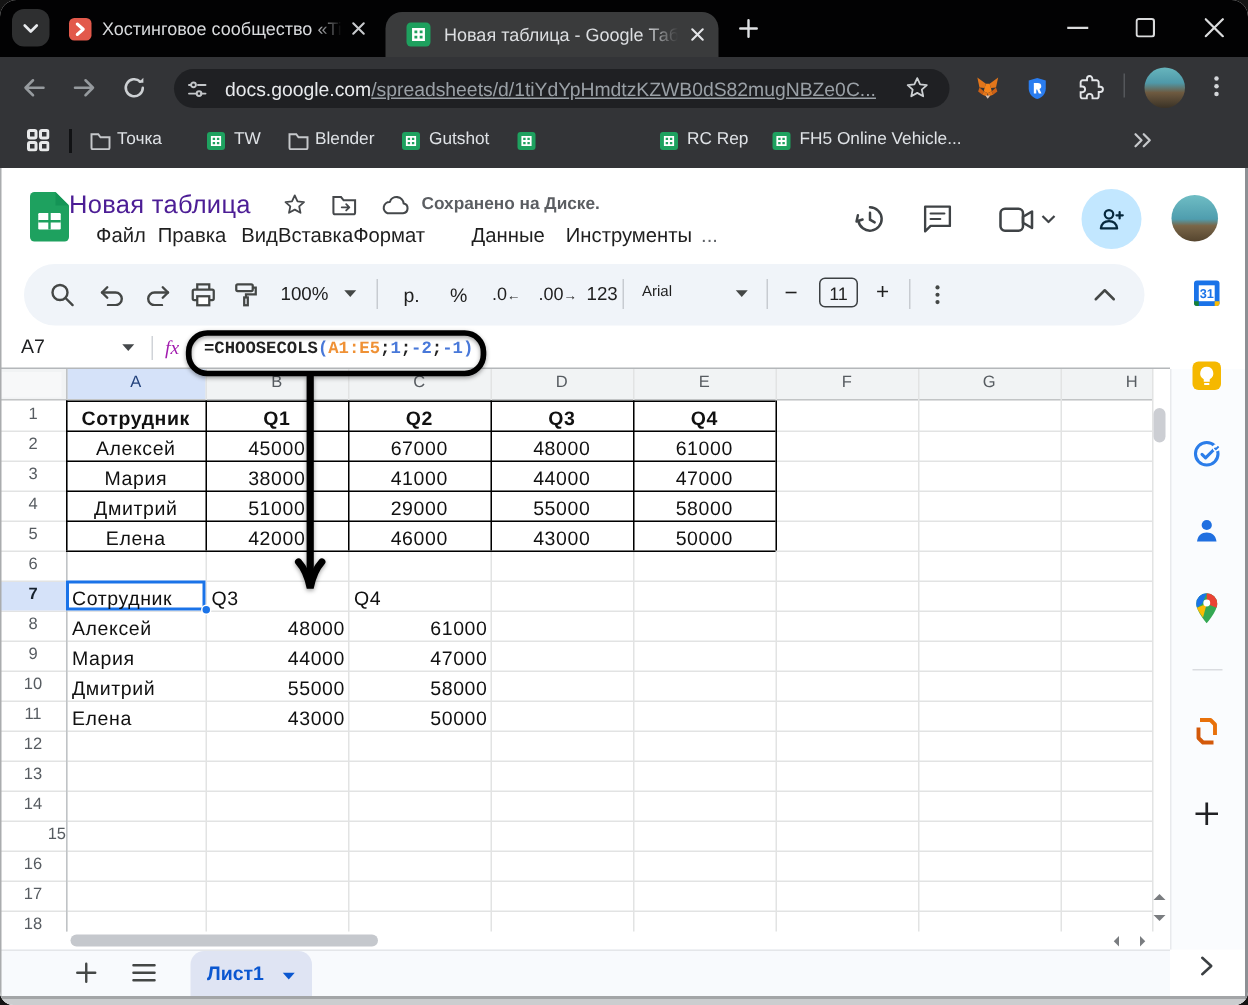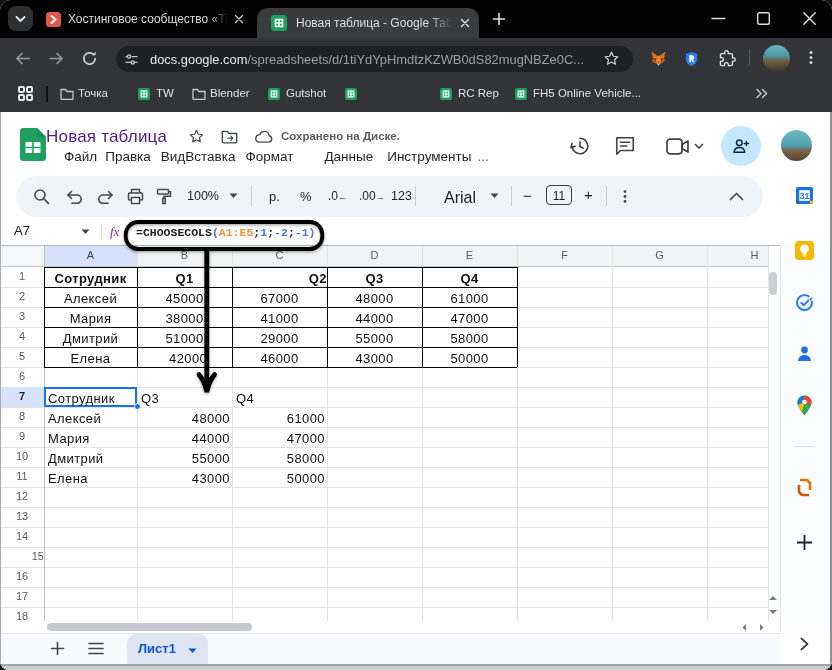--- a/index.html
+++ b/index.html
@@ -68,21 +68,21 @@
       <path d="M14.2 8.5a5.7 5.7 0 1 1-1.7-4.06" stroke="#cdd0d3" stroke-width="1.7" fill="none" stroke-linecap="round"></path>
       <path d="M14.6 1.8v3.4h-3.4z" fill="#cdd0d3"></path>
     </svg>
 
 <div class="abs" style="left:116px;top:46px;width:517px;height:26px;border-radius:13px;background:#1f2023;"></div>
 <svg class="abs" style="left:124px;top:52px;" width="15" height="15" viewBox="0 0 15 15">
       <circle cx="5" cy="4.6" r="1.6" fill="none" stroke="#c3c6c9" stroke-width="1.3"></circle>
       <path d="M8 4.6h5M2 4.6h1.4M2 10.4h5M10 10.4h3" stroke="#c3c6c9" stroke-width="1.3" stroke-linecap="round"></path>
       <circle cx="8.7" cy="10.4" r="1.6" fill="none" stroke="#c3c6c9" stroke-width="1.3"></circle>
     </svg>
-<div class="abs" style="left:150px;top:46px;width:440px;height:26px;line-height:27px;font-size:12.9px;letter-spacing:0px;color:#e8eaed;white-space:nowrap;overflow:hidden;">docs.google.com<span style="color:#9aa0a6;">/spreadsheets/d/1tiYdYpHmdtzKZWB0dS82mugNBZe0C...</span></div>
+<div class="abs" style="left:150px;top:46px;width:440px;height:26px;line-height:27px;font-size:12.9px;letter-spacing:0px;color:#e8eaed;white-space:nowrap;overflow:hidden;">docs.google.com<span style="color:#9aa0a6;text-decoration:underline;">/spreadsheets/d/1tiYdYpHmdtzKZWB0dS82mugNBZe0C...</span></div>
 <svg class="abs" style="left:603px;top:50px;" width="17" height="17" viewBox="0 0 24 24">
       <path d="M12 3l2.7 5.8 6.3.7-4.7 4.3 1.3 6.2-5.6-3.2-5.6 3.2 1.3-6.2L3 9.5l6.3-.7z" fill="none" stroke="#cdd0d3" stroke-width="1.7" stroke-linejoin="round"></path>
     </svg>
 
 <svg class="abs" style="left:650px;top:51px;" width="17" height="16" viewBox="0 0 18 18">
   <polygon points="1.2,0.8 7.6,5.4 6.6,8.6 2.8,8.2" fill="#e2761b"></polygon>
   <polygon points="16.8,0.8 10.4,5.4 11.4,8.6 15.2,8.2" fill="#e2761b"></polygon>
   <polygon points="7.6,5.4 10.4,5.4 11.4,8.6 12,11 9,12.6 6,11 6.6,8.6" fill="#f6851b"></polygon>
   <polygon points="2.8,8.2 6,11 5,13.6 1.8,11.2" fill="#cd6116"></polygon>
   <polygon points="15.2,8.2 12,11 13,13.6 16.2,11.2" fill="#cd6116"></polygon>
@@ -185,21 +185,21 @@
 <svg class="abs" style="left:254px;top:130px;" width="19" height="14" viewBox="0 0 22 16">
       <path d="M17.5 6.5a5.5 5.5 0 0 0-10.7-1.2A4.5 4.5 0 0 0 5 14h12a3.8 3.8 0 0 0 .5-7.5z" fill="none" stroke="#45484b" stroke-width="1.6" stroke-linejoin="round"></path>
     </svg>
 <div class="abs" style="left:281px;top:130px;font-size:11.5px;color:#5b5e62;font-weight:bold;">Сохранено на Диске.</div>
 
 <div class="abs" style="left:64px;top:149px;font-size:13.5px;color:#1f1f1f;display:flex;">
   <span>Файл</span>
       <span style="margin-left:8px;">Правка</span>
       <span style="margin-left:10px;">Вид</span>
       <span style="">Вставка</span>
-      <span style="margin-left:10px;">Формат</span>
+      <span style="">Формат</span>
       <span style="margin-left:31px;">Данные</span>
       <span style="margin-left:14px;">Инструменты</span>
       <span style="margin-left:6px;color:#5f6368;">...</span>
 </div>
 
 <svg class="abs" style="left:569px;top:135px;" width="22" height="22" viewBox="0 0 24 24">
       <path d="M12 3.5a8.5 8.5 0 1 1-8.4 9.9" fill="none" stroke="#3f4346" stroke-width="1.8" stroke-linecap="round"></path>
       <path d="M3.2 9.2l-1 4.6 4.4-1.4" fill="none" stroke="#3f4346" stroke-width="1.8" stroke-linecap="round" stroke-linejoin="round"></path>
       <path d="M12 7.5v5l3.4 2" fill="none" stroke="#3f4346" stroke-width="1.8" stroke-linecap="round"></path>
     </svg>
@@ -250,21 +250,21 @@
       <svg class="abs" style="left:229px;top:193px;" width="9" height="6" viewBox="0 0 9 6">
         <path d="M0.5 0.5l4 4.5 4-4.5z" fill="#444746"></path>
       </svg>
       <div class="abs" style="left:251px;top:186px;width:1px;height:20px;background:#c7cbd1;"></div>
       <div class="abs" style="left:269px;top:189px;font-size:13px;color:#1f1f1f;">p.</div>
       <div class="abs" style="left:300px;top:189px;font-size:13px;color:#1f1f1f;">%</div>
       <div class="abs" style="left:328px;top:189px;font-size:12px;color:#1f1f1f;">.0<span style="font-size:9px;">←</span></div>
       <div class="abs" style="left:359px;top:189px;font-size:12px;color:#1f1f1f;">.00<span style="font-size:9px;">→</span></div>
       <div class="abs" style="left:391px;top:189px;font-size:12.5px;color:#1f1f1f;">123</div>
       <div class="abs" style="left:415px;top:186px;width:1px;height:20px;background:#c7cbd1;"></div>
-      <div class="abs" style="left:428px;top:189px;font-size:16px;color:#1f1f1f;margin-left:16px;">Arial</div>
+      <div class="abs" style="left:428px;top:189px;font-size:10px;color:#1f1f1f;">Arial</div>
       <svg class="abs" style="left:490px;top:193px;" width="9" height="6" viewBox="0 0 9 6">
         <path d="M0.5 0.5l4 4.5 4-4.5z" fill="#444746"></path>
       </svg>
       <div class="abs" style="left:511px;top:186px;width:1px;height:20px;background:#c7cbd1;"></div>
       <div class="abs" style="left:523px;top:187px;font-size:15px;color:#1f1f1f;">−</div>
       <div class="abs" style="left:546px;top:185px;width:26px;height:20px;border:1.4px solid #3c4043;border-radius:4px;font-size:12px;color:#1f1f1f;text-align:center;line-height:20px;box-sizing:border-box;">11</div>
       <div class="abs" style="left:584px;top:186px;font-size:15px;color:#1f1f1f;">+</div>
       <div class="abs" style="left:606px;top:186px;width:1px;height:20px;background:#c7cbd1;"></div>
       <svg class="abs" style="left:617px;top:188px;" width="16" height="17" viewBox="0 0 16 17">
         <g fill="#444746">
@@ -348,40 +348,40 @@
       <div class="abs" style="left:0;top:567px;width:768px;height:1px;background:#e2e3e3;"></div>
       <div class="abs" style="left:0;top:550px;width:44px;text-align:right;font-size:11px;color:#575c61;">15</div>
       <div class="abs" style="left:0;top:587px;width:768px;height:1px;background:#e2e3e3;"></div>
       <div class="abs" style="left:0;top:570px;width:44px;text-align:center;font-size:11px;color:#575c61;">16</div>
       <div class="abs" style="left:0;top:607px;width:768px;height:1px;background:#e2e3e3;"></div>
       <div class="abs" style="left:0;top:590px;width:44px;text-align:center;font-size:11px;color:#575c61;">17</div>
       <div class="abs" style="left:0;top:610px;width:44px;text-align:center;font-size:11px;color:#575c61;">18</div>
       <div class="abs" style="left:44px;top:246px;width:1px;height:375px;background:#c0c3c6;"></div>
       <div class="abs" style="left:44px;top:271px;width:93px;text-align:center;font-size:13px;letter-spacing:0.4px;color:#111;font-weight:bold;">Сотрудник</div>
       <div class="abs" style="left:137px;top:271px;width:95px;text-align:center;font-size:13px;letter-spacing:0.4px;color:#111;font-weight:bold;">Q1</div>
-      <div class="abs" style="left:232px;top:271px;width:95px;text-align:right;font-size:13px;letter-spacing:0.4px;color:#111;font-weight:bold;">Q2</div>
+      <div class="abs" style="left:232px;top:271px;width:95px;text-align:center;font-size:13px;letter-spacing:0.4px;color:#111;font-weight:bold;">Q2</div>
       <div class="abs" style="left:327px;top:271px;width:95px;text-align:center;font-size:13px;letter-spacing:0.4px;color:#111;font-weight:bold;">Q3</div>
       <div class="abs" style="left:422px;top:271px;width:95px;text-align:center;font-size:13px;letter-spacing:0.4px;color:#111;font-weight:bold;">Q4</div>
       <div class="abs" style="left:44px;top:291px;width:93px;text-align:center;font-size:13px;letter-spacing:0.4px;color:#111;">Алексей</div>
       <div class="abs" style="left:137px;top:291px;width:95px;text-align:center;font-size:13px;letter-spacing:0.4px;color:#111;">45000</div>
       <div class="abs" style="left:232px;top:291px;width:95px;text-align:center;font-size:13px;letter-spacing:0.4px;color:#111;">67000</div>
       <div class="abs" style="left:327px;top:291px;width:95px;text-align:center;font-size:13px;letter-spacing:0.4px;color:#111;">48000</div>
       <div class="abs" style="left:422px;top:291px;width:95px;text-align:center;font-size:13px;letter-spacing:0.4px;color:#111;">61000</div>
       <div class="abs" style="left:44px;top:311px;width:93px;text-align:center;font-size:13px;letter-spacing:0.4px;color:#111;">Мария</div>
       <div class="abs" style="left:137px;top:311px;width:95px;text-align:center;font-size:13px;letter-spacing:0.4px;color:#111;">38000</div>
       <div class="abs" style="left:232px;top:311px;width:95px;text-align:center;font-size:13px;letter-spacing:0.4px;color:#111;">41000</div>
       <div class="abs" style="left:327px;top:311px;width:95px;text-align:center;font-size:13px;letter-spacing:0.4px;color:#111;">44000</div>
       <div class="abs" style="left:422px;top:311px;width:95px;text-align:center;font-size:13px;letter-spacing:0.4px;color:#111;">47000</div>
       <div class="abs" style="left:44px;top:331px;width:93px;text-align:center;font-size:13px;letter-spacing:0.4px;color:#111;">Дмитрий</div>
       <div class="abs" style="left:137px;top:331px;width:95px;text-align:center;font-size:13px;letter-spacing:0.4px;color:#111;">51000</div>
       <div class="abs" style="left:232px;top:331px;width:95px;text-align:center;font-size:13px;letter-spacing:0.4px;color:#111;">29000</div>
       <div class="abs" style="left:327px;top:331px;width:95px;text-align:center;font-size:13px;letter-spacing:0.4px;color:#111;">55000</div>
       <div class="abs" style="left:422px;top:331px;width:95px;text-align:center;font-size:13px;letter-spacing:0.4px;color:#111;">58000</div>
       <div class="abs" style="left:44px;top:351px;width:93px;text-align:center;font-size:13px;letter-spacing:0.4px;color:#111;">Елена</div>
-      <div class="abs" style="left:137px;top:351px;width:95px;font-size:13px;letter-spacing:0.4px;color:#111;padding-left:32px;">42000</div>
+      <div class="abs" style="left:137px;top:351px;width:95px;text-align:center;font-size:13px;letter-spacing:0.4px;color:#111;">42000</div>
       <div class="abs" style="left:232px;top:351px;width:95px;text-align:center;font-size:13px;letter-spacing:0.4px;color:#111;">46000</div>
       <div class="abs" style="left:327px;top:351px;width:95px;text-align:center;font-size:13px;letter-spacing:0.4px;color:#111;">43000</div>
       <div class="abs" style="left:422px;top:351px;width:95px;text-align:center;font-size:13px;letter-spacing:0.4px;color:#111;">50000</div>
       <div class="abs" style="left:44px;top:267px;width:473px;height:1px;background:#000;"></div>
       <div class="abs" style="left:44px;top:287px;width:473px;height:1px;background:#000;"></div>
       <div class="abs" style="left:44px;top:307px;width:473px;height:1px;background:#000;"></div>
       <div class="abs" style="left:44px;top:327px;width:473px;height:1px;background:#000;"></div>
       <div class="abs" style="left:44px;top:347px;width:473px;height:1px;background:#000;"></div>
       <div class="abs" style="left:44px;top:367px;width:473px;height:1px;background:#000;"></div>
       <div class="abs" style="left:44px;top:267px;width:1px;height:100px;background:#000;"></div>

